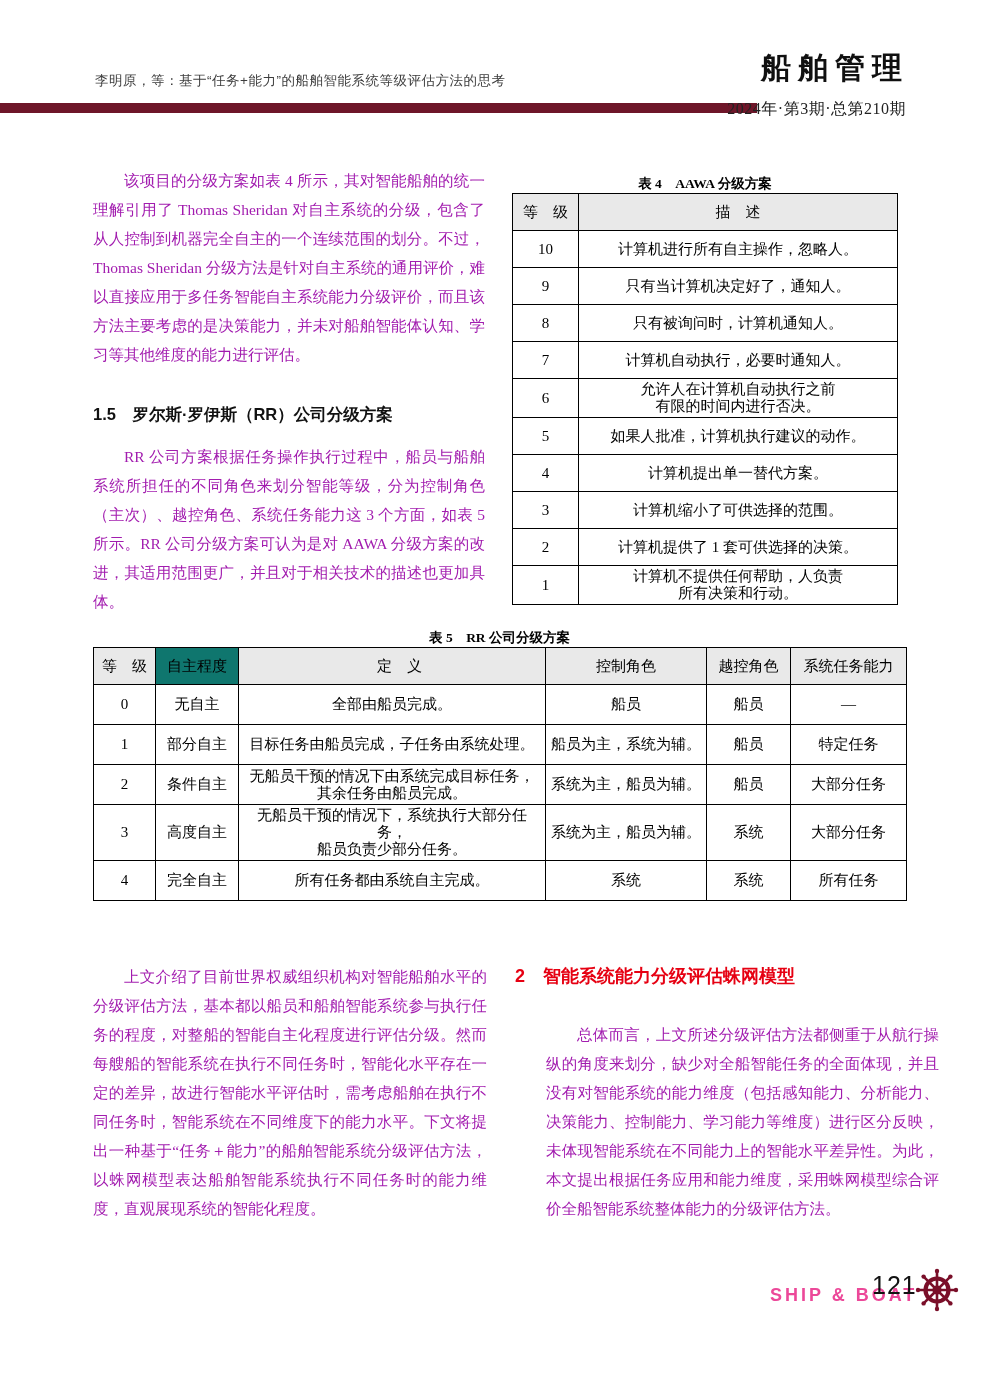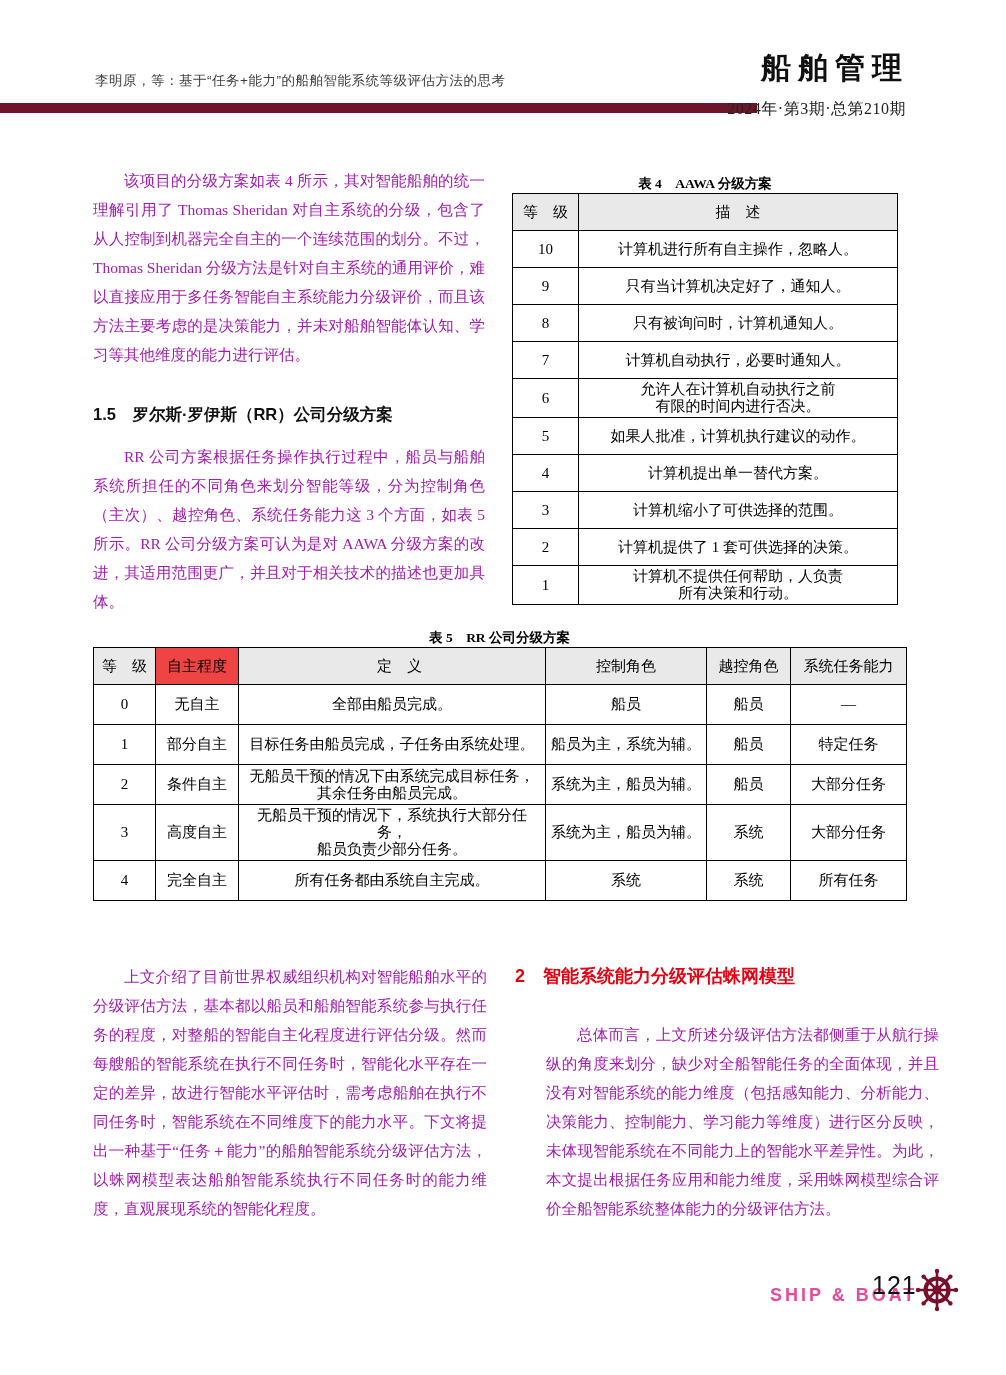--- a/index.html
+++ b/index.html
@@ -149,21 +149,21 @@
       <col style="width:62px">
         <col style="width:83px">
         <col style="width:307px">
       <col style="width:161px">
         <col style="width:84px">
         <col style="width:116px">
     </colgroup>
   <thead>
         <tr>
           <th style="background: rgb(233, 233, 233);">等　级</th>
-          <th style="background: #ef4444;">自主程度</th>
+          <th style="background: #0f766e;">自主程度</th>
           <th style="background: rgb(233, 233, 233); padding-left: 19px;">定　义</th>
           <th style="background: rgb(233, 233, 233);">控制角色</th>
           <th style="background: rgb(233, 233, 233);">越控角色</th>
           <th style="background: rgb(233, 233, 233);">系统任务能力</th>
         </tr>
       </thead>
       <tbody>
         <tr>
           <td>0</td>
           <td>无自主</td>

